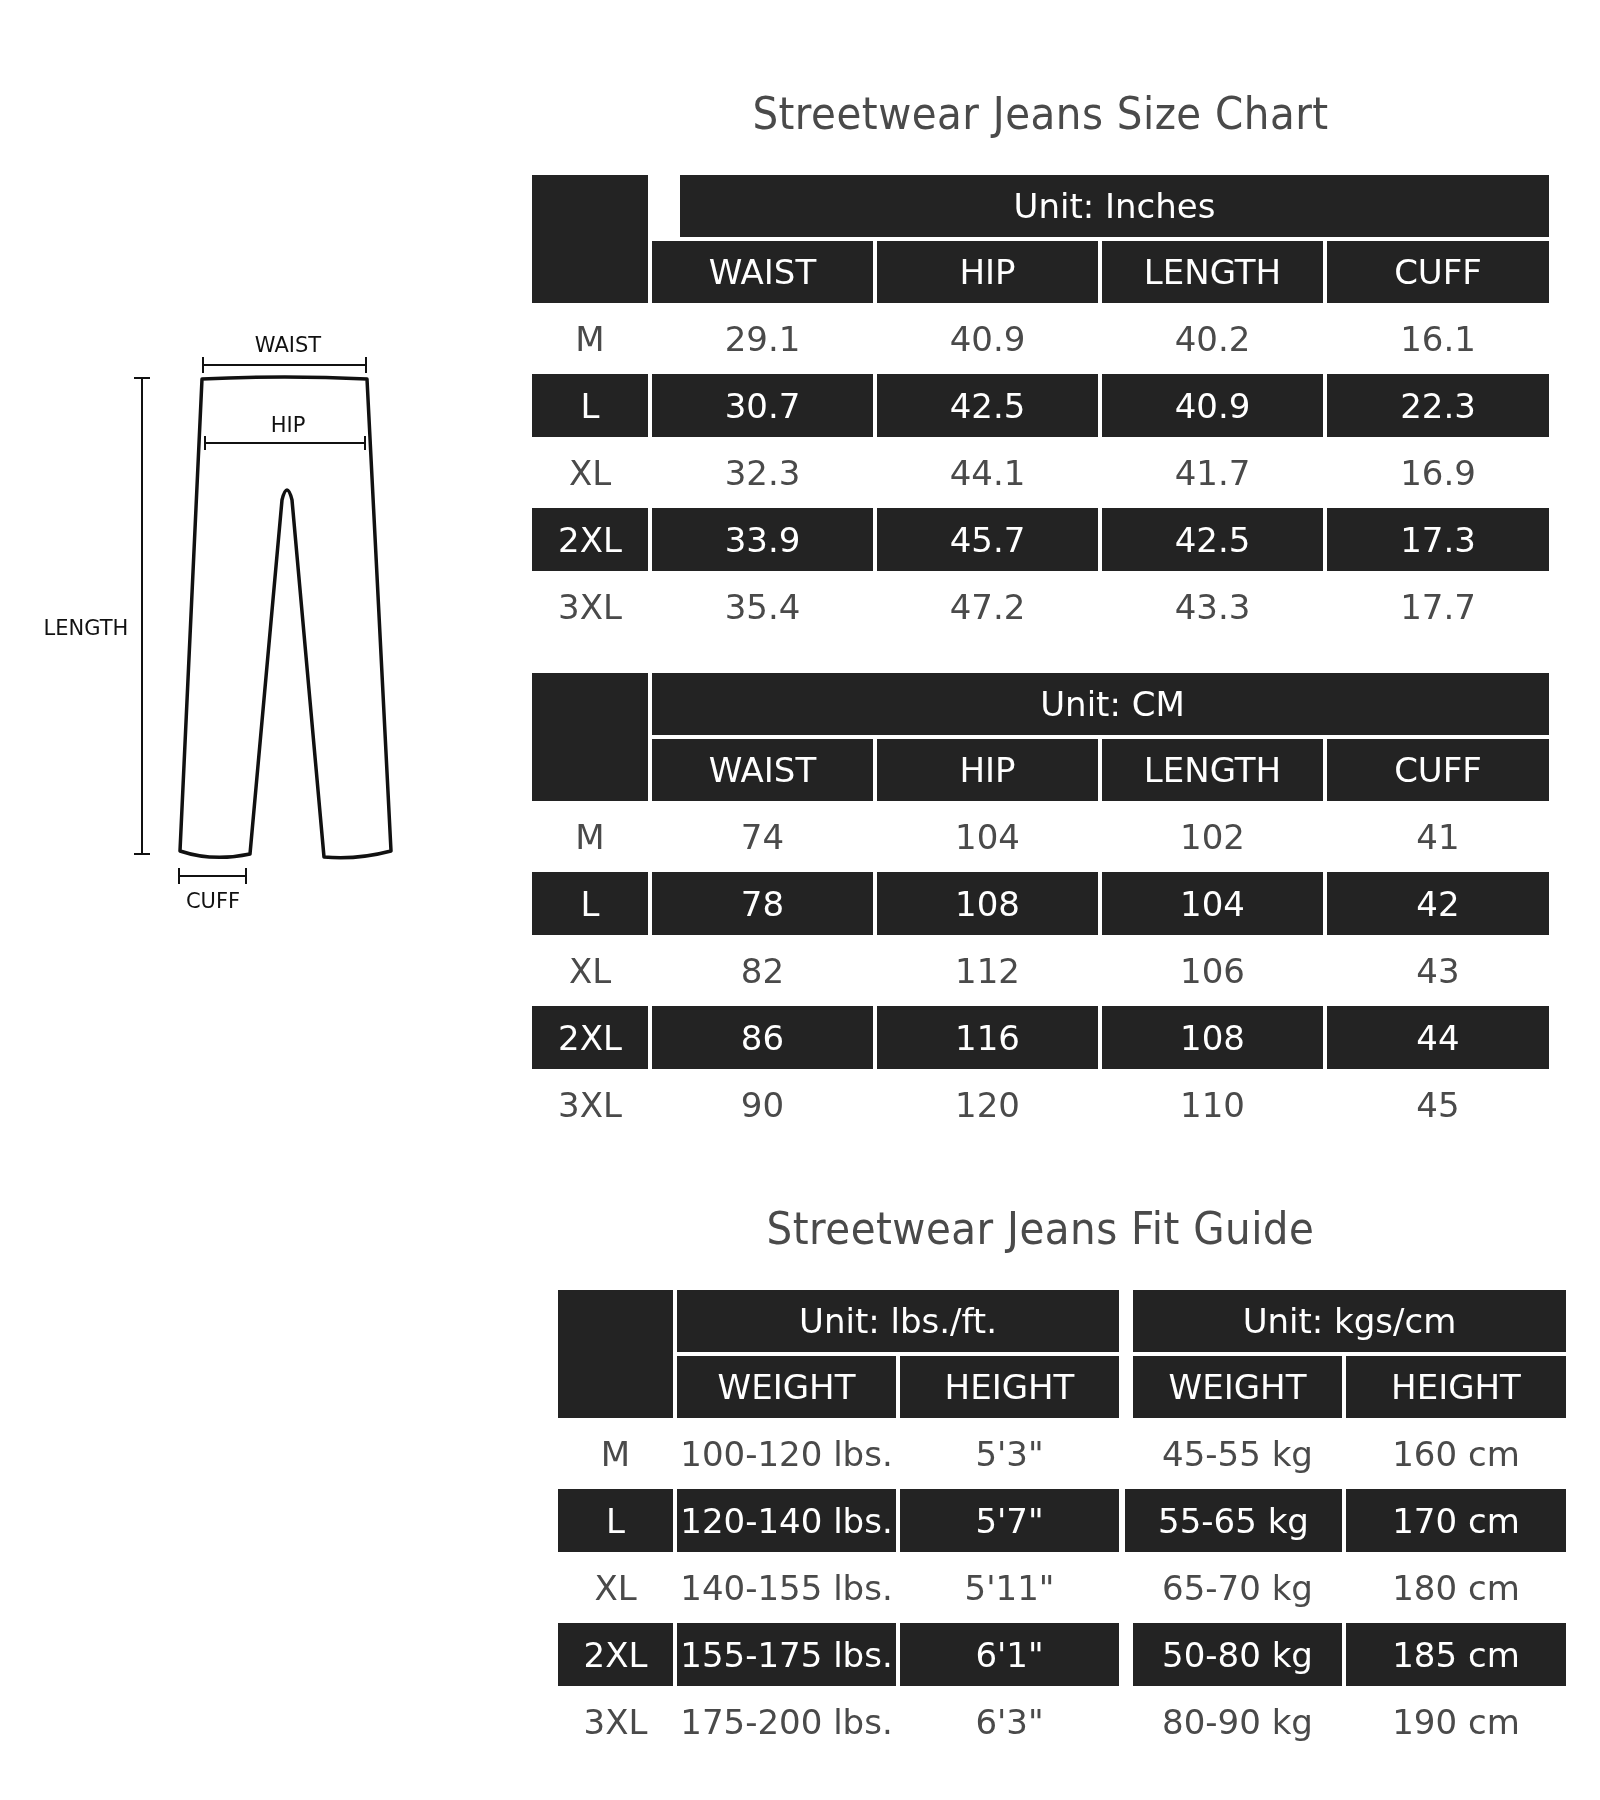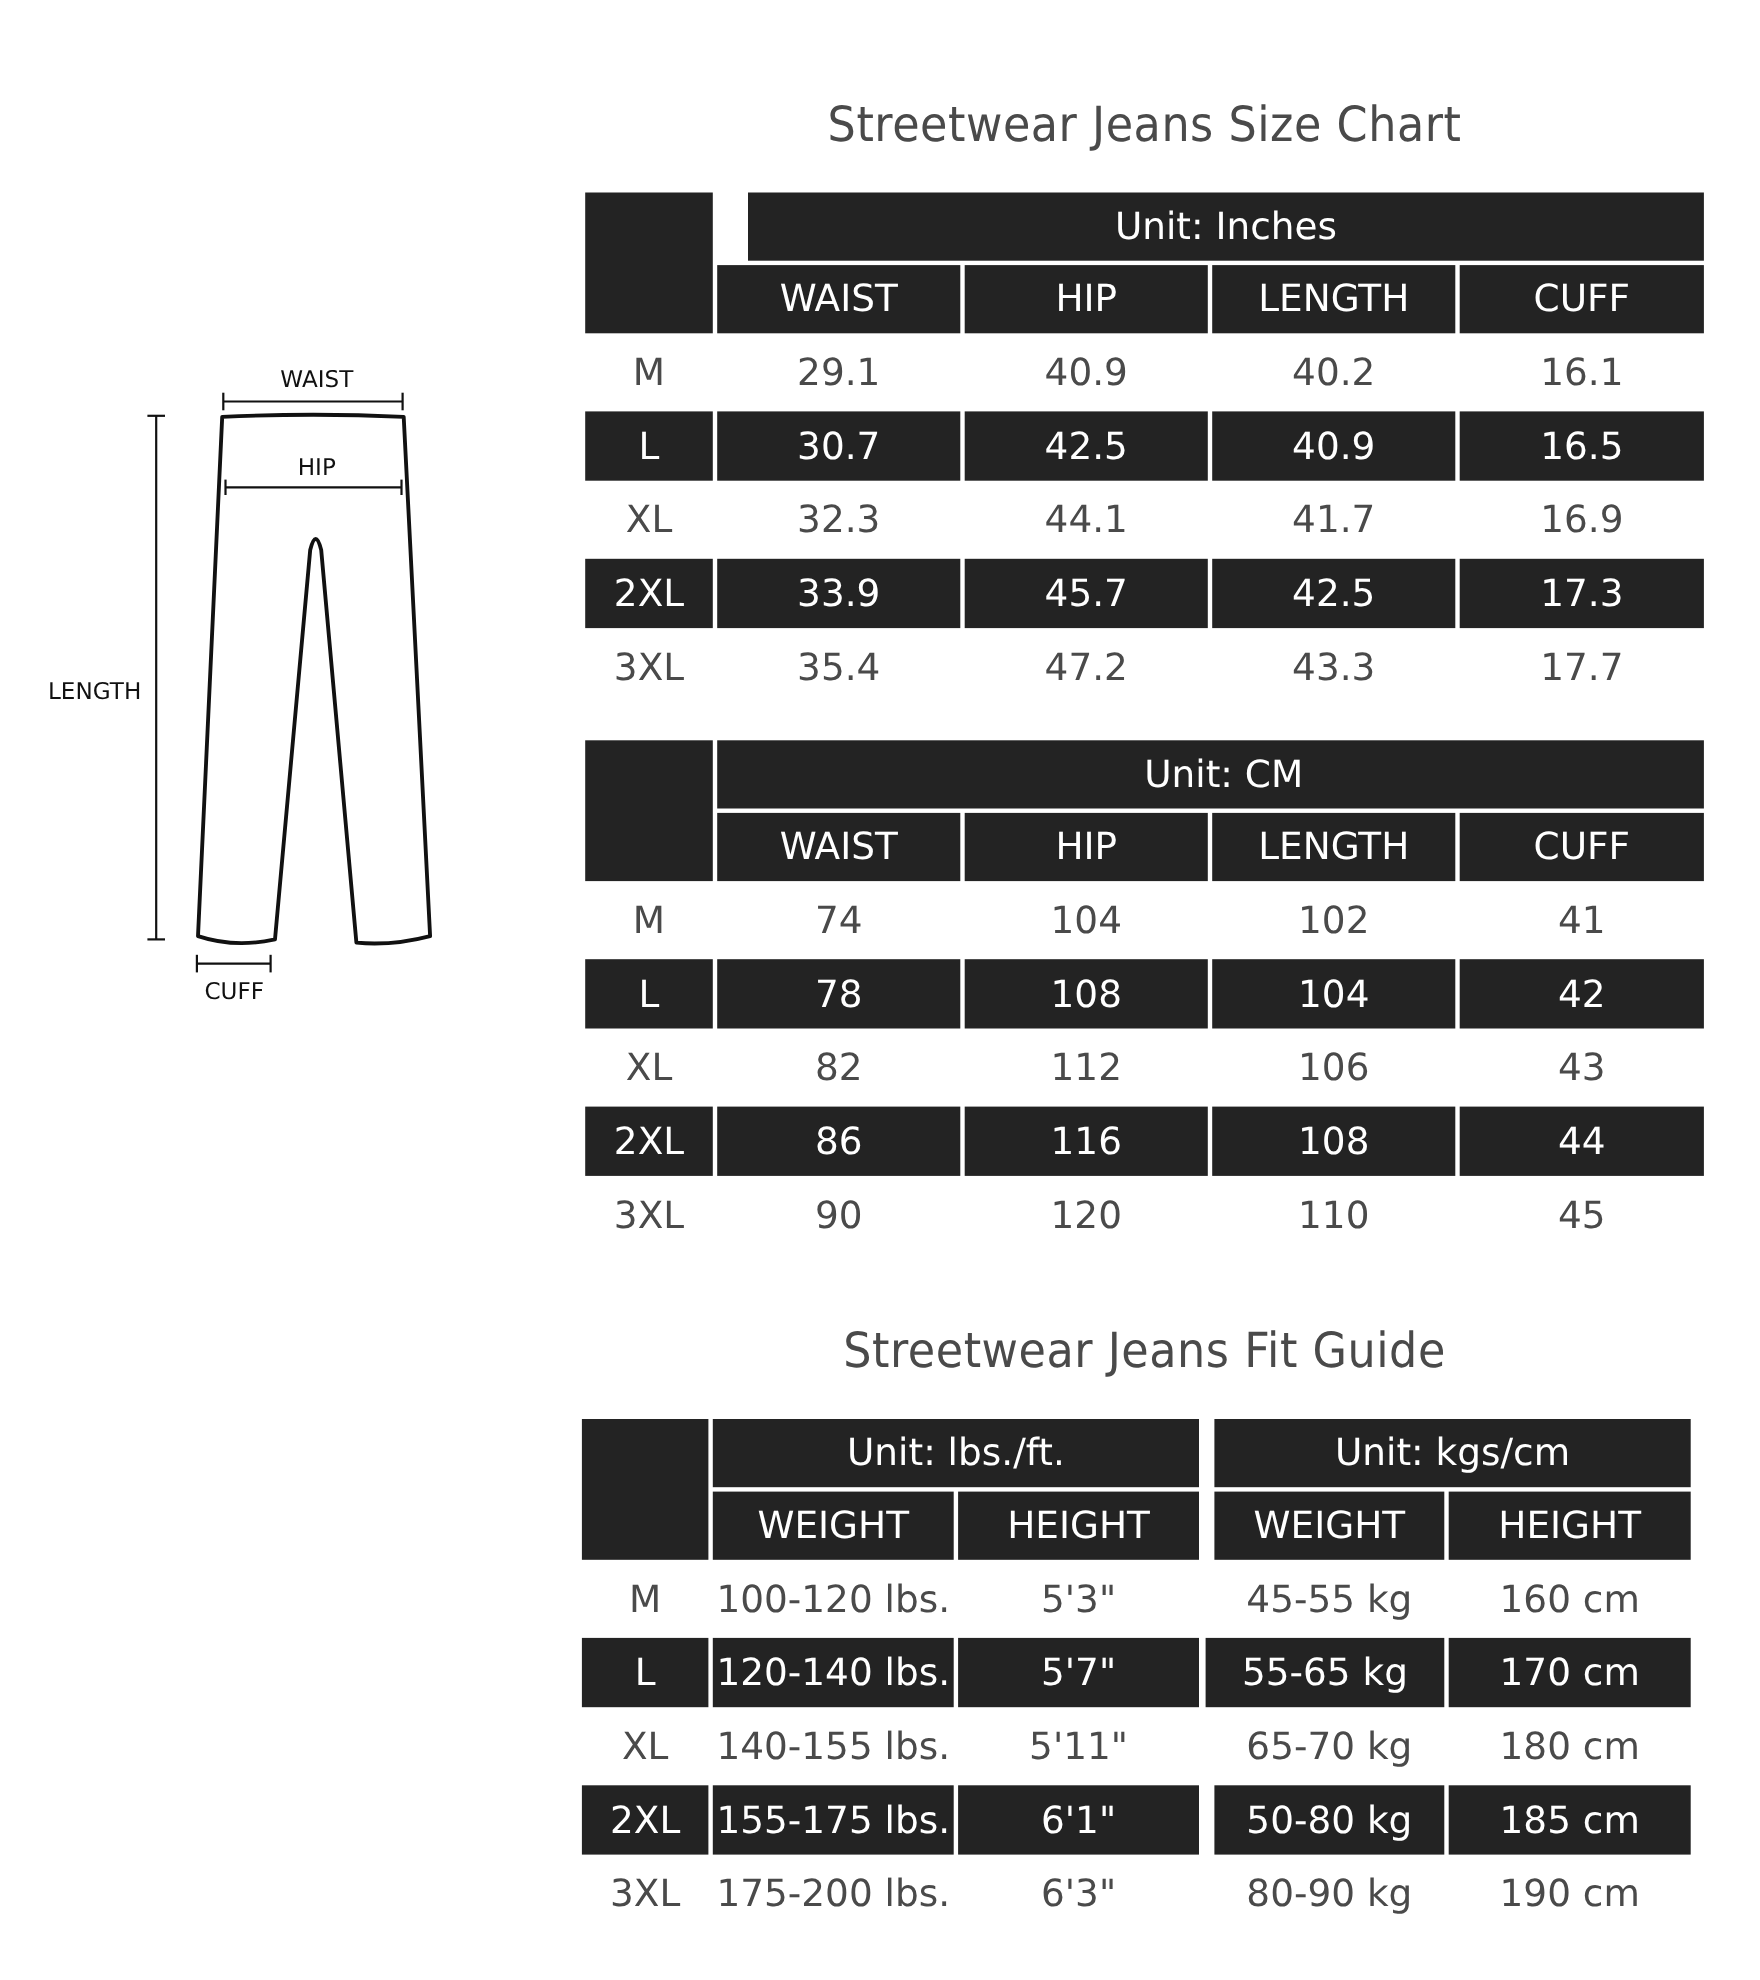--- a/index.html
+++ b/index.html
@@ -56,21 +56,21 @@
   <div class="cell">M</div>
   <div class="cell">29.1</div>
   <div class="cell">40.9</div>
   <div class="cell">40.2</div>
   <div class="cell">16.1</div>
 
   <div class="cell dark">L</div>
   <div class="cell dark">30.7</div>
   <div class="cell dark">42.5</div>
   <div class="cell dark">40.9</div>
-  <div class="cell dark">16.5</div>
+  <div class="cell dark">22.3</div>
 
   <div class="cell">XL</div>
   <div class="cell">32.3</div>
   <div class="cell">44.1</div>
   <div class="cell">41.7</div>
   <div class="cell">16.9</div>
 
   <div class="cell dark">2XL</div>
   <div class="cell dark">33.9</div>
   <div class="cell dark">45.7</div>
@@ -118,21 +118,21 @@
 
   <div class="cell">3XL</div>
   <div class="cell">90</div>
   <div class="cell">120</div>
   <div class="cell">110</div>
   <div class="cell">45</div>
 </div>
 
 <div class="title" style="top:1203px;">Streetwear Jeans Fit Guide</div>
 
-<div class="grid" style="left:529px;top:1290px;width:1024px;grid-template-columns:115px 219px 219px 219px 220px;grid-template-rows:62px 62px repeat(5,63px);">
+<div class="grid" style="left:558px;top:1290px;width:1024px;grid-template-columns:115px 219px 219px 219px 220px;grid-template-rows:62px 62px repeat(5,63px);">
   <div class="cell corner" style="grid-row:1 / span 2;grid-column:1;"></div>
   <div class="cell hdr" style="grid-column:2 / span 2;">Unit: lbs./ft.</div>
   <div class="cell hdr" style="grid-column:4 / span 2;margin-left:10px;">Unit: kgs/cm</div>
   <div class="cell hdr">WEIGHT</div>
   <div class="cell hdr">HEIGHT</div>
   <div class="cell hdr" style="margin-left:10px;">WEIGHT</div>
   <div class="cell hdr">HEIGHT</div>
 
   <div class="cell">M</div>
   <div class="cell">100-120 lbs.</div>

